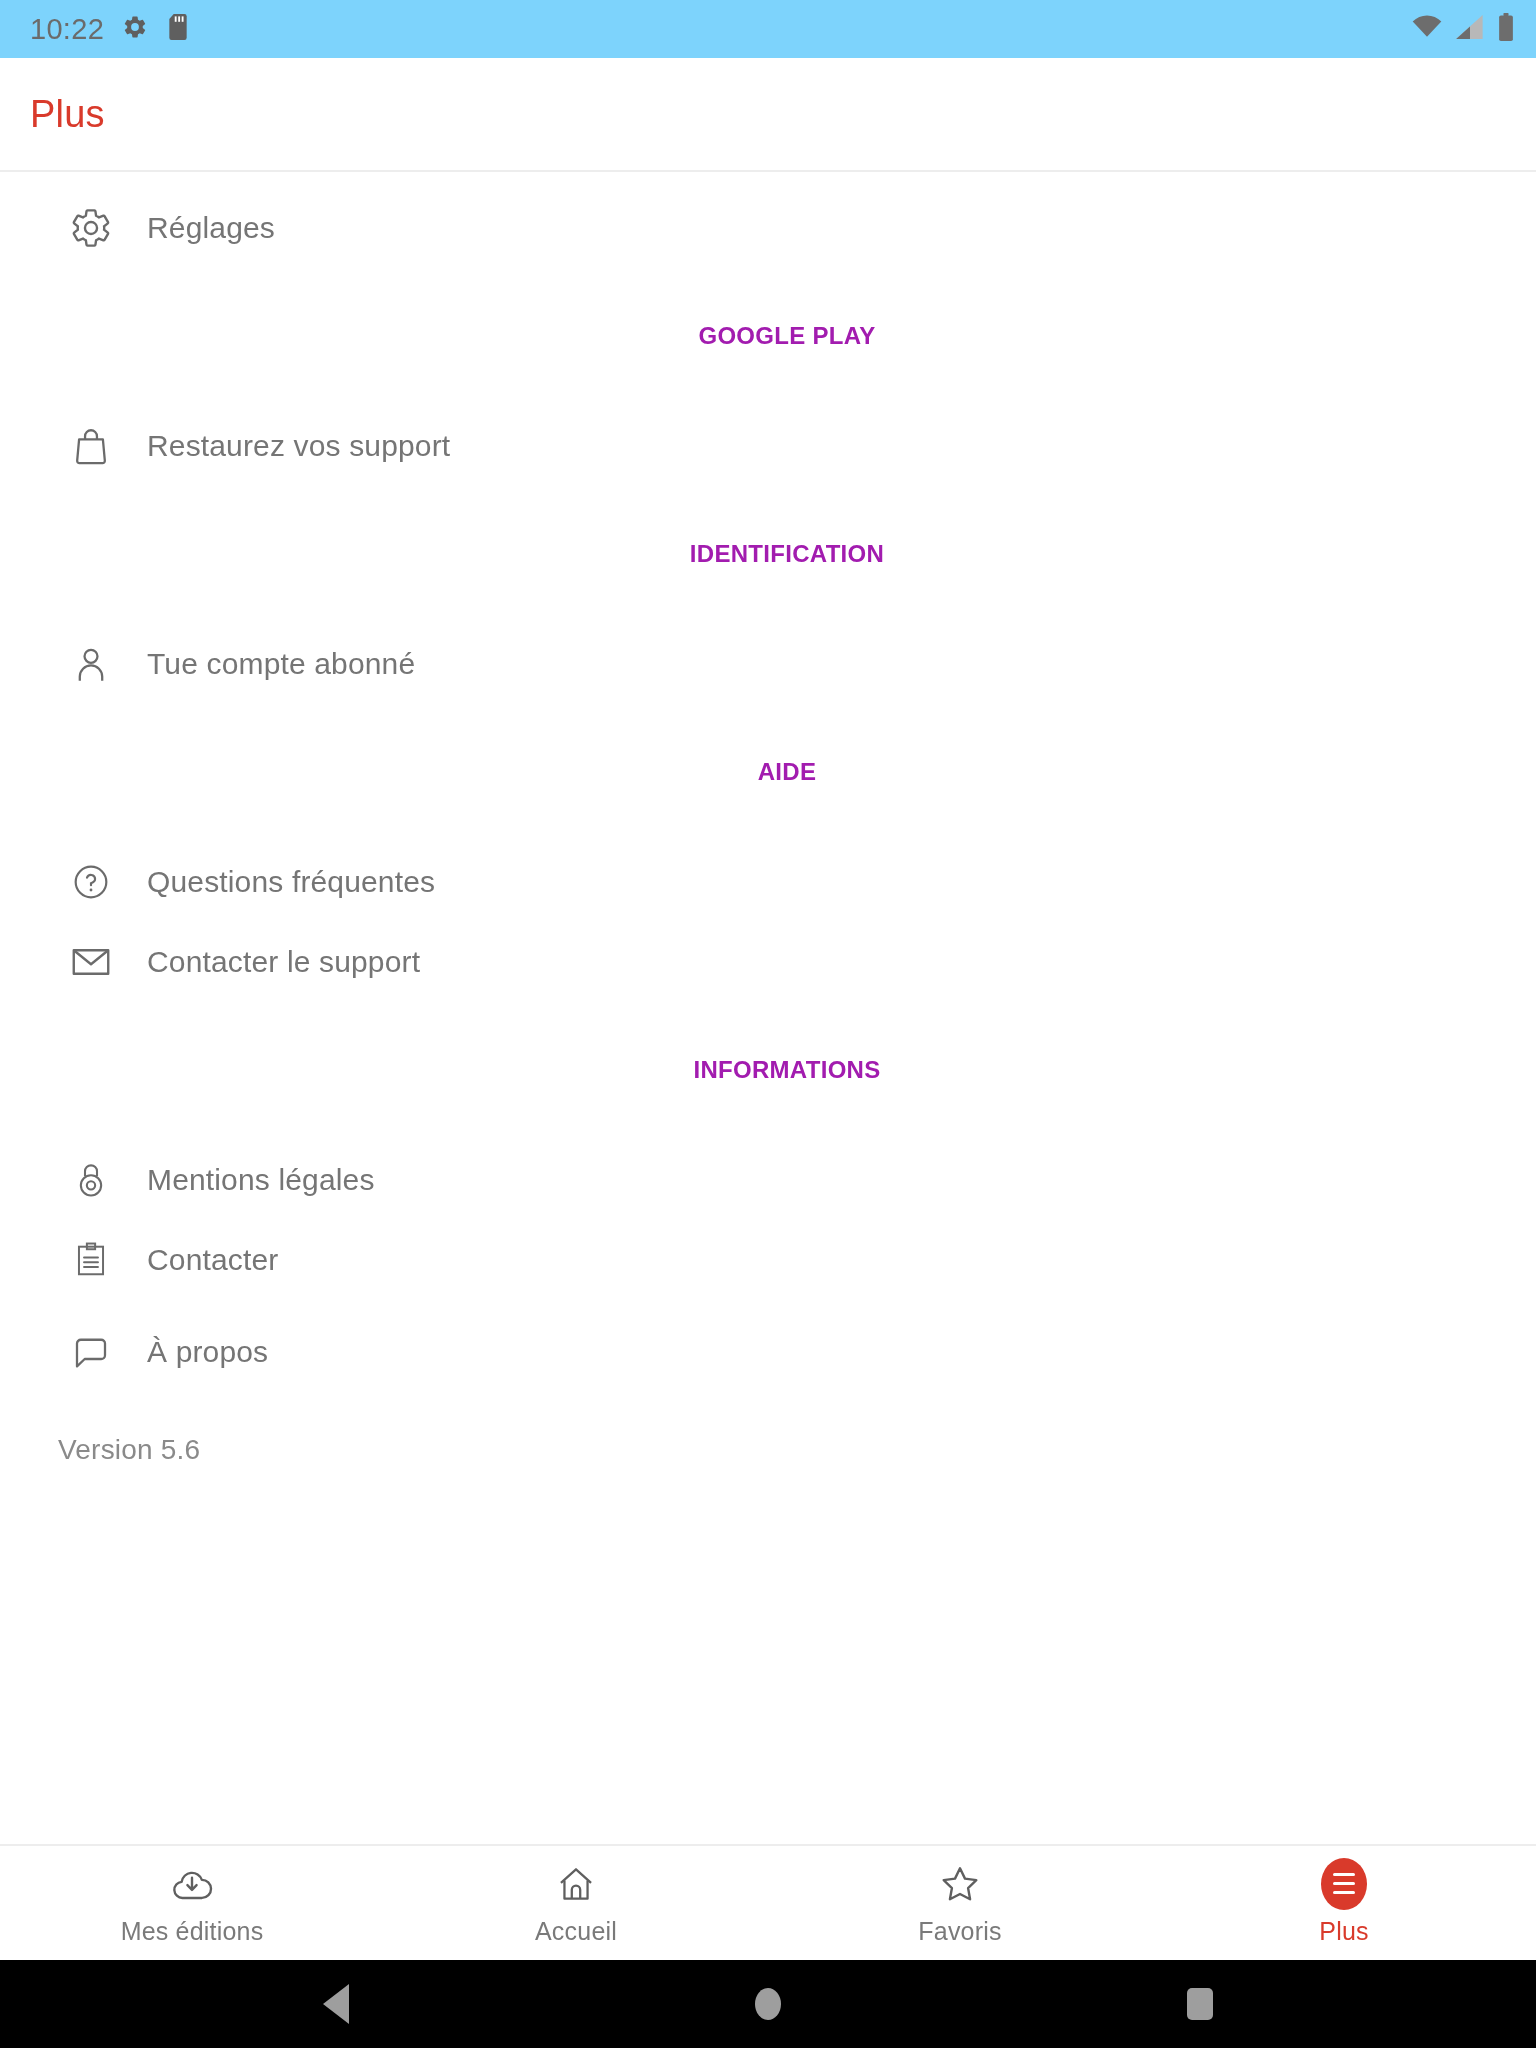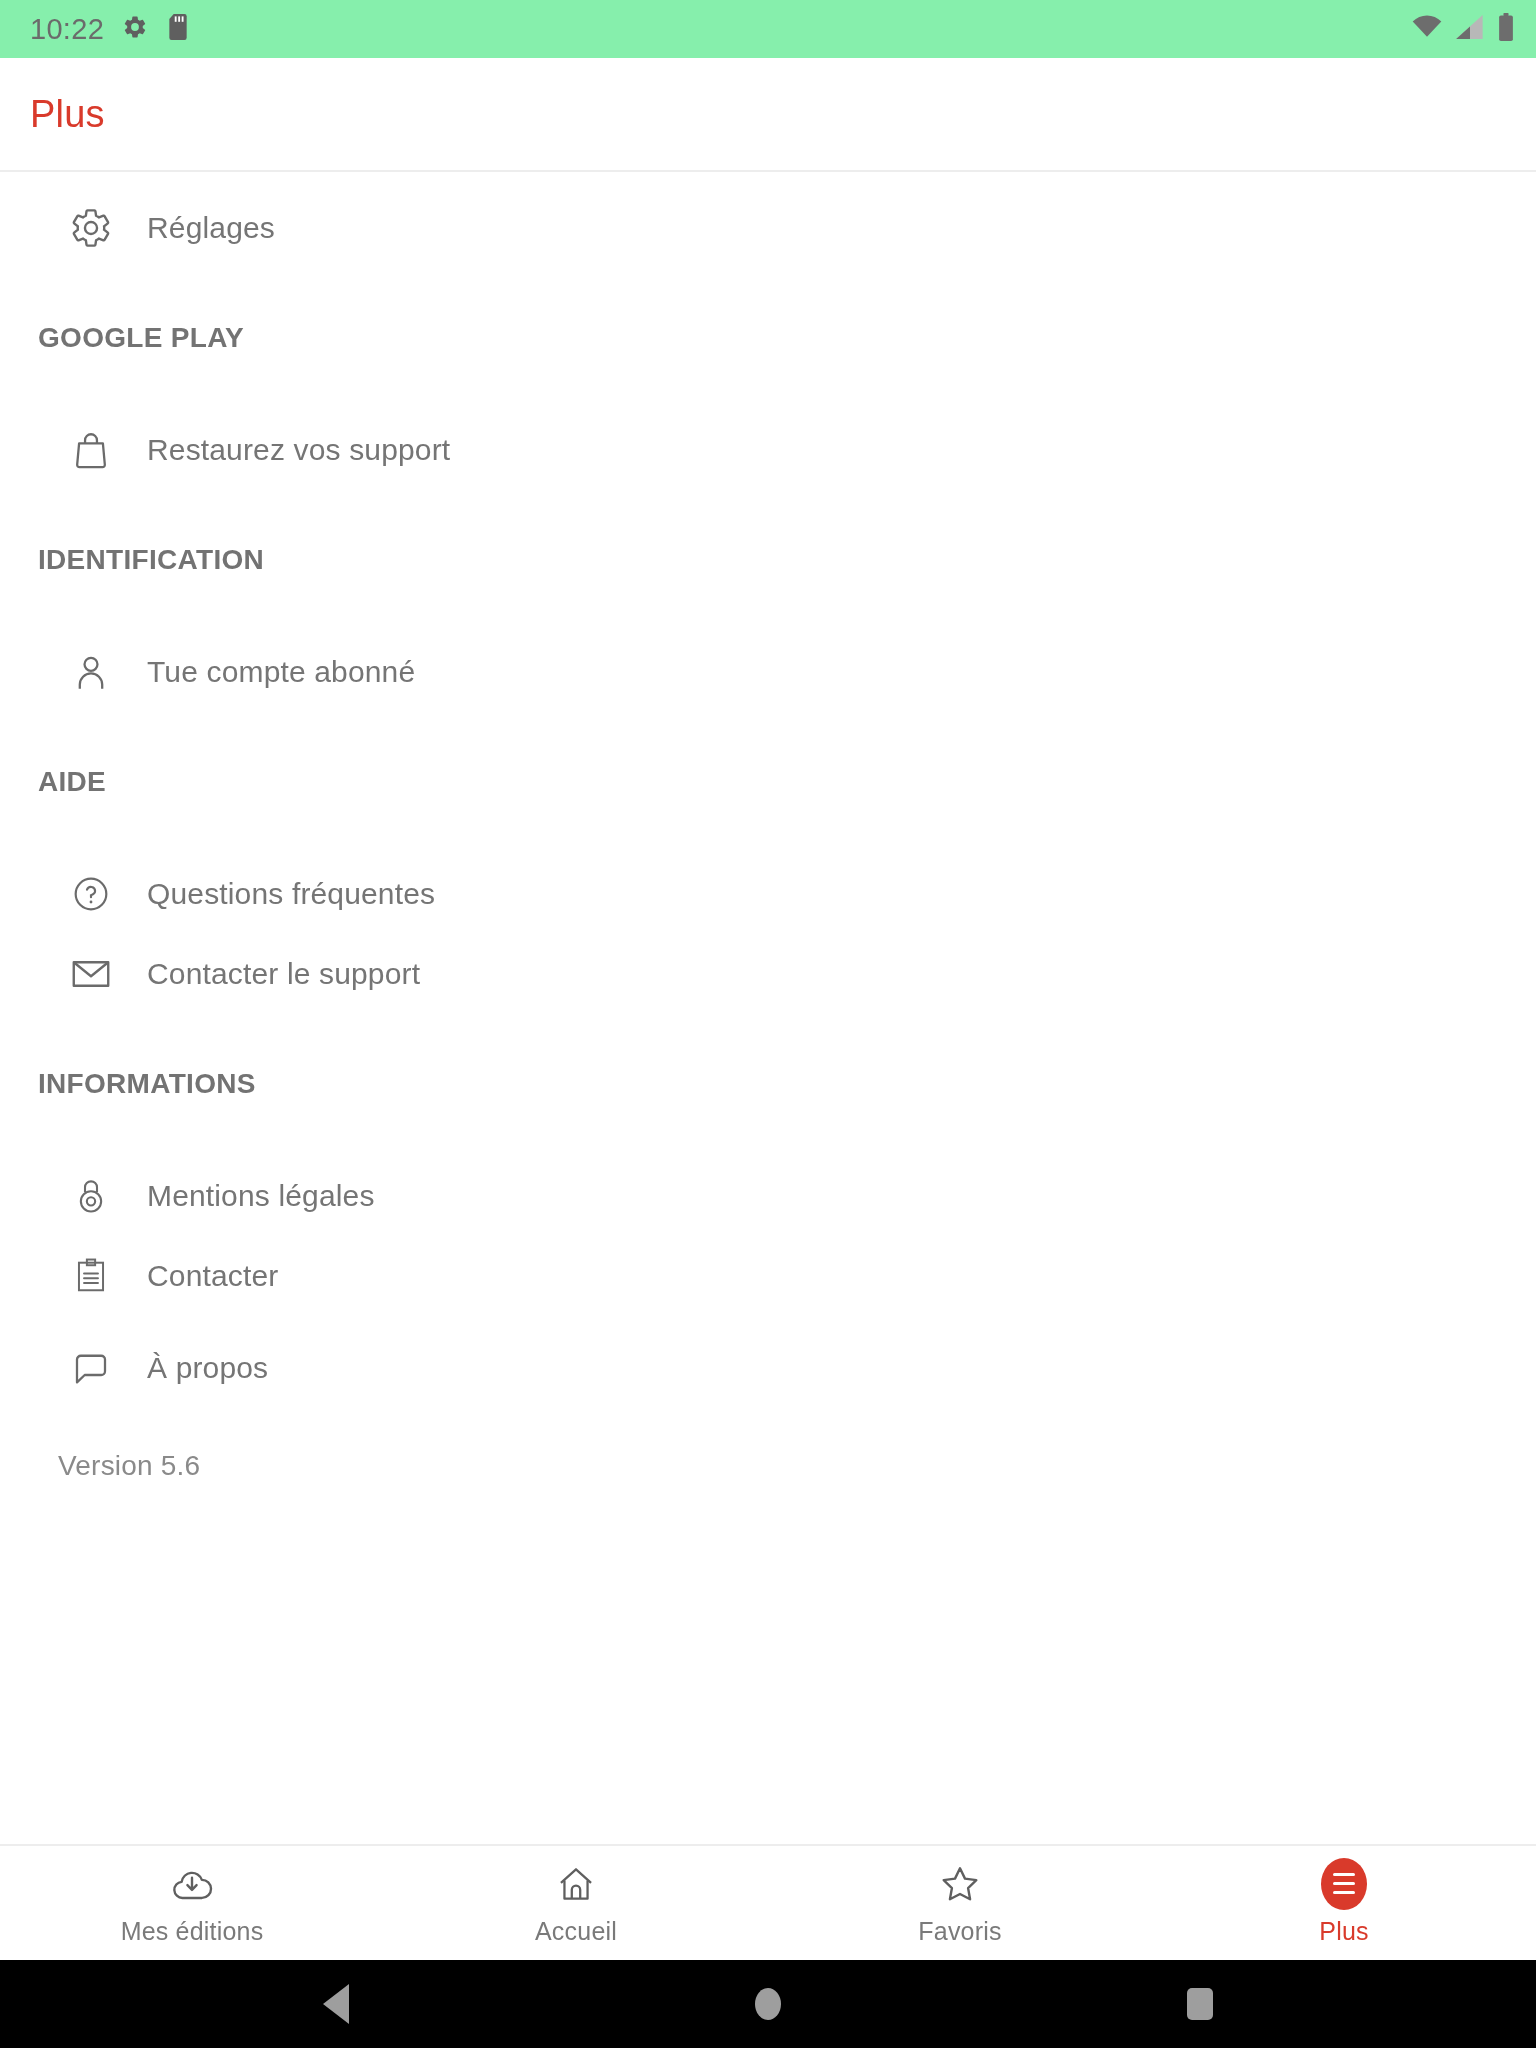--- a/index.html
+++ b/index.html
@@ -22,21 +22,21 @@
     flex-direction: column;
   }
 
   
   .statusbar {
     height: 58px;
     flex: 0 0 58px;
     display: flex;
     align-items: center;
     padding: 0 22px 0 30px;
-    background: #86efac;
+    background: #7dd3fc;
     box-sizing: border-box;
   }
   .status-left {
     display: flex;
     align-items: center;
     gap: 18px;
   }
   .status-time {
     font-size: 29px;
     color: #6b6b6b;
@@ -74,25 +74,26 @@
   
   .content {
     flex: 1 1 auto;
     background: #ffffff;
     position: relative;
     overflow: hidden;
     padding-top: 22px;
     box-sizing: border-box;
   }
   .section-header {
-    color: #737373;
-    font-size: 28px;
+    color: #a21caf;
+    font-size: 24px;
     font-weight: bold;
     letter-spacing: 0.3px;
     padding: 0 0 0 38px;
+    text-align: center;
   }
   .row {
     display: flex;
     align-items: center;
     padding: 0 0 0 43px;
     box-sizing: border-box;
     height: 68px;
     margin-left: 20px;
   }
   .row-icon {

